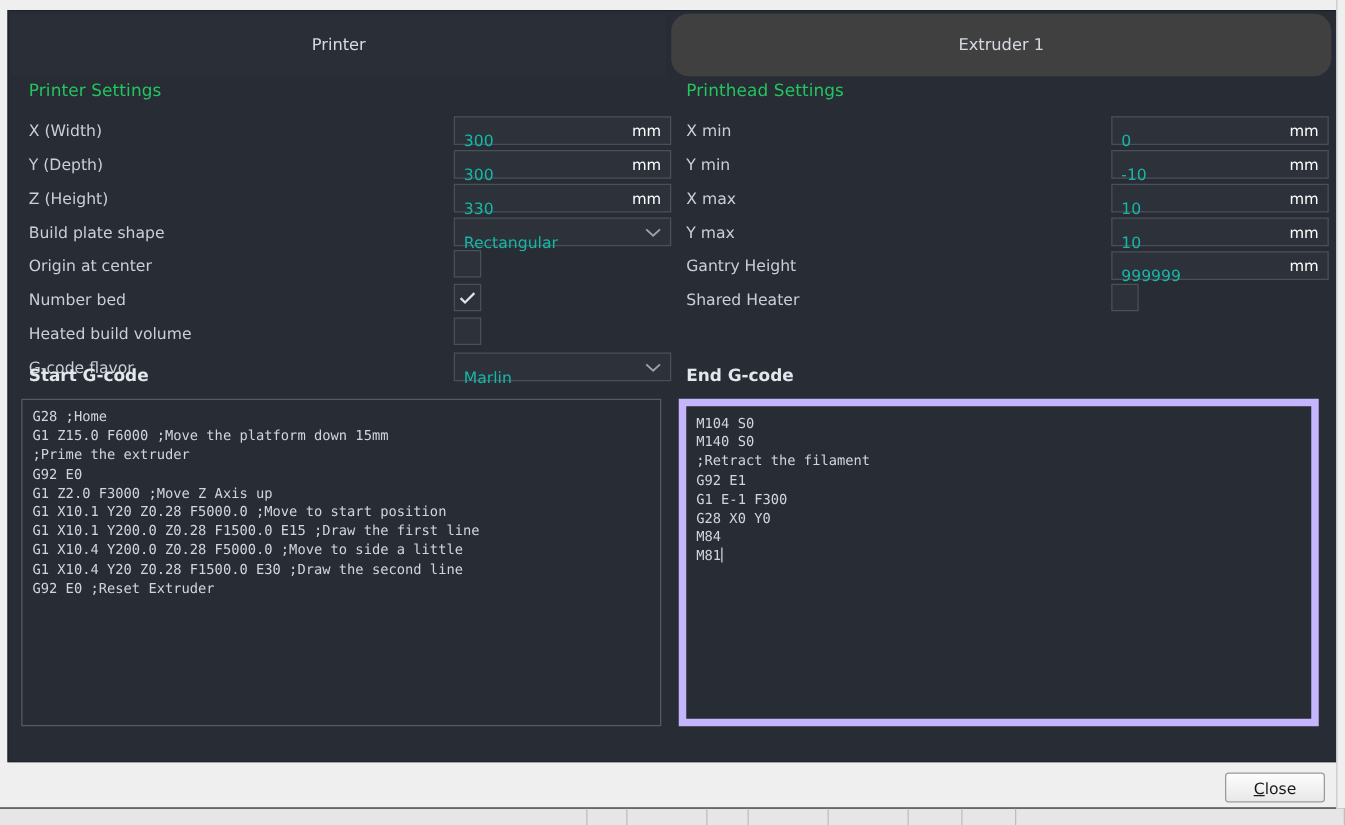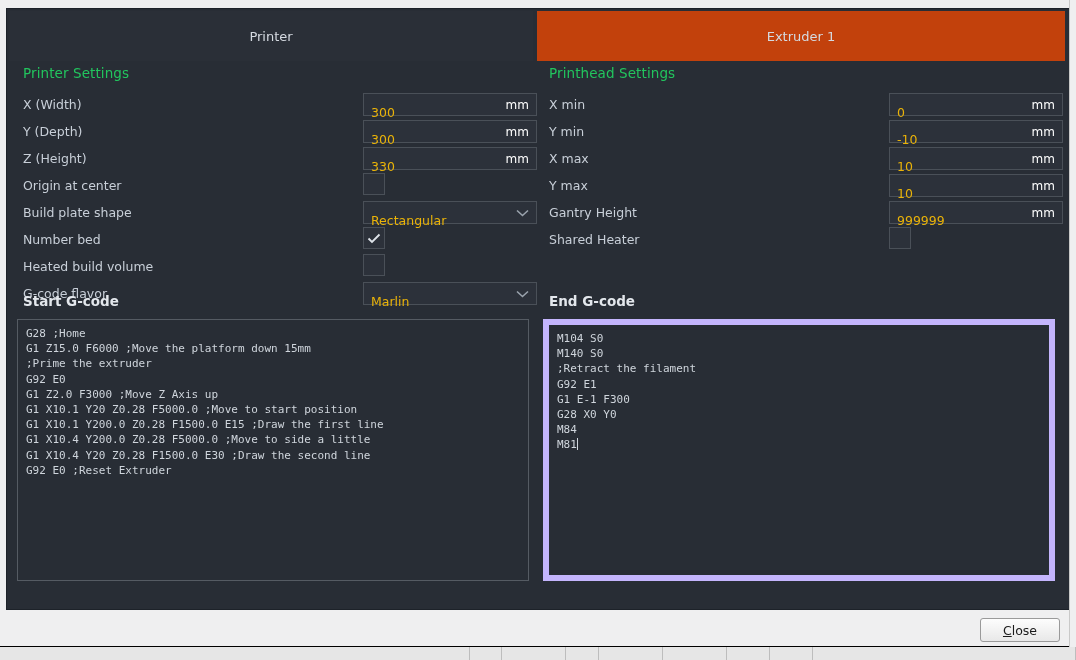--- a/index.html
+++ b/index.html
@@ -57,21 +57,22 @@
     user-select: none;
   }
   .tab-printer {
     left: 2px;
     width: 524px;
     background: #2a2f37;
   }
   .tab-extruder {
     left: 530px;
     width: 528px;
-    background: #c2410c;
+    background: #404040;
+    border-radius: 14px;
   }
 
   
   .col {
     position: absolute;
     top: 56px;
     width: 520px;
   }
   .col-left  { left: 10px; }
   .col-right { left: 536px; }
@@ -107,21 +108,21 @@
     height: 23px;
     box-sizing: border-box;
     background: #2c313a;
     border: 1px solid #4a5058;
     display: flex;
     align-items: center;
     padding: 0 7px;
   }
   .ctl .value {
     font-size: 12.5px;
-    color: #eab308;
+    color: #14b8a6;
     flex: 1;
     white-space: nowrap;
     overflow: hidden;
     margin-top: 15px;
   }
   .ctl .unit {
     font-size: 12px;
     color: #ffffff;
   }
   .chev {
@@ -285,34 +286,34 @@
 
       <div class="row">
         <span class="row-label">Z (Height)</span>
         <div class="ctl">
           <span class="value">330</span>
           <span class="unit">mm</span>
         </div>
       </div>
 
       <div class="row">
-        <span class="row-label">Origin at center</span>
-        <div class="checkbox"></div>
-      </div>
-
-      <div class="row">
         <span class="row-label">Build plate shape</span>
         <div class="ctl">
           <span class="value">Rectangular</span>
           <span class="chev">
             <svg width="13" height="8" viewBox="0 0 13 8">
                 <path d="M1 1.5 L6.5 6.5 L12 1.5" fill="none" stroke="#9aa3ad" stroke-width="1.6"></path>
               </svg>
           </span>
         </div>
+      </div>
+
+      <div class="row">
+        <span class="row-label">Origin at center</span>
+        <div class="checkbox"></div>
       </div>
 
       <div class="row">
         <span class="row-label">Number bed</span>
         <div class="checkbox">
           <span>
             <svg width="14" height="11" viewBox="0 0 14 11">
                 <path d="M1.5 5.5 L5 9 L12.5 1.5" fill="none" stroke="#dfe4ea" stroke-width="1.8"></path>
               </svg>
           </span>

